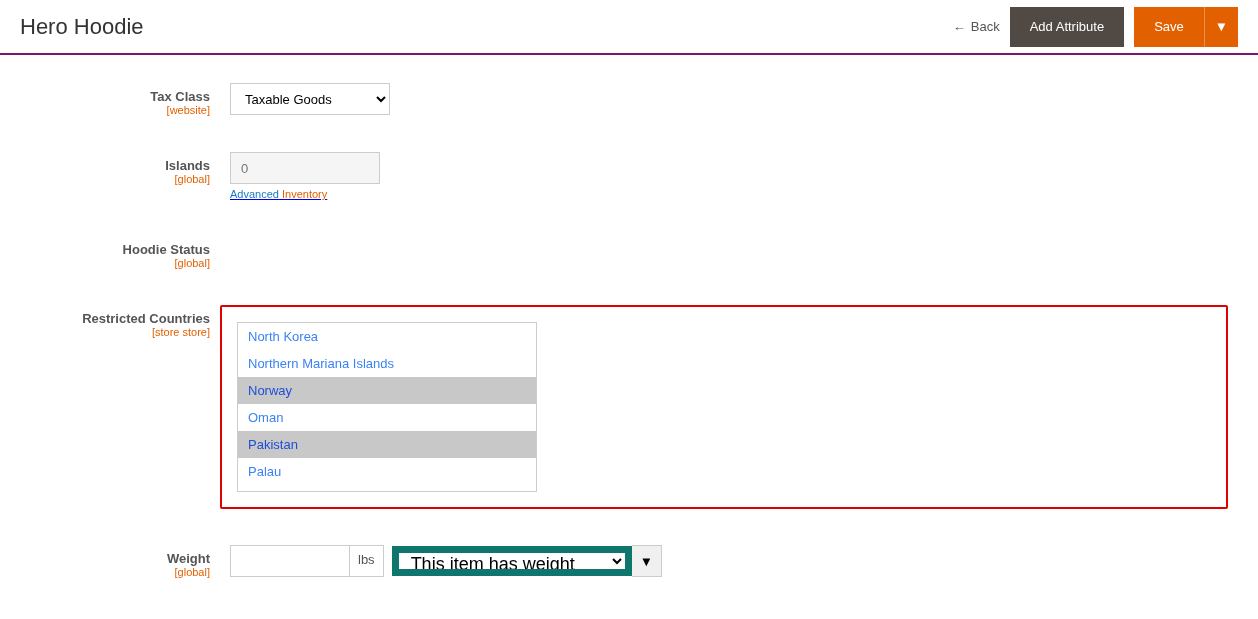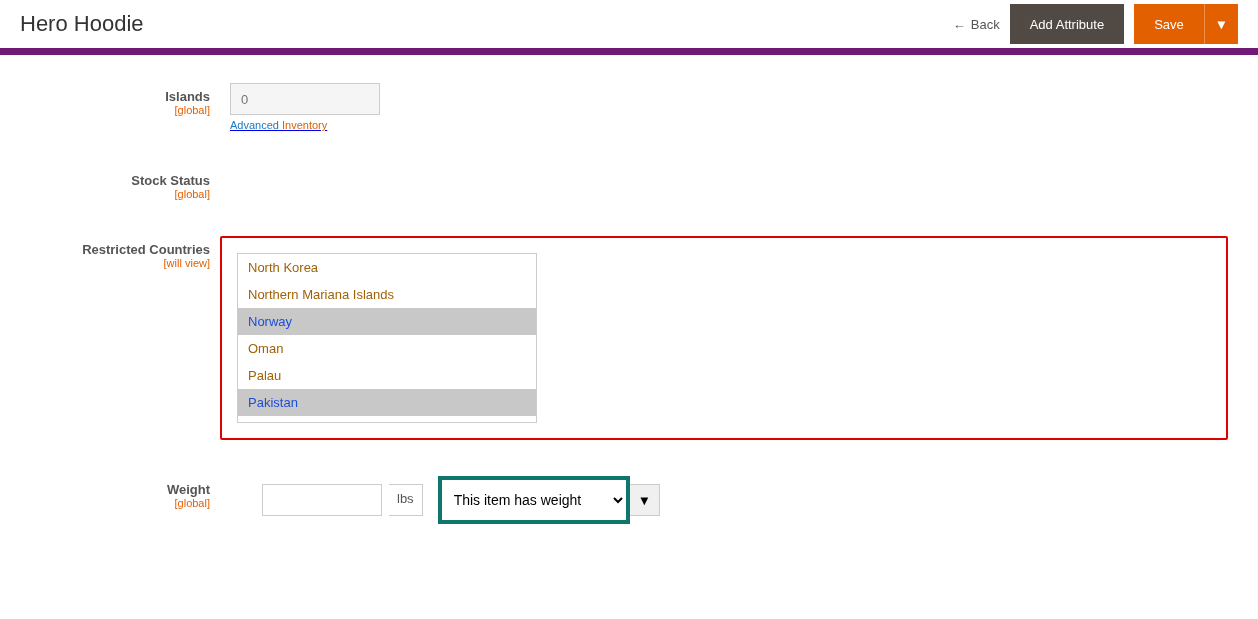--- a/index.html
+++ b/index.html
@@ -3,21 +3,21 @@
   <meta charset="utf-8">
   <style>
     * { box-sizing: border-box; margin: 0; padding: 0; }
     body { font-family: 'Segoe UI', Arial, sans-serif; font-size: 13px; background: #f5f5f5; color: #333; }
 
     .top-bar {
       display: flex;
       align-items: center;
       justify-content: space-between;
       background: #fff;
-      border-bottom: 7px solid #701a75;
+      border-bottom: 2px solid #701a75;
       padding: 0 20px;
       height: 55px;
     }
     .top-bar-left { display: flex; align-items: center; gap: 12px; }
     .page-title { font-size: 22px; font-weight: 300; color: #333; }
     .top-bar-right { display: flex; align-items: center; gap: 10px; }
     .back-btn {
       display: flex; align-items: center; gap: 5px;
       background: none; border: none; cursor: pointer;
       color: #555; font-size: 13px;
@@ -122,41 +122,40 @@
       overflow-y: auto;
       background: #fff;
       position: relative;
     }
     .country-listbox-inner {
       width: 100%;
     }
     .country-item {
       padding: 6px 10px;
       font-size: 13px;
-      color: #a16207;
+      color: #3b82f6;
       cursor: pointer;
       border-bottom: none;
     }
     .country-item.selected {
       background: #c8c8c8;
       color: #1d4ed8;
     }
     .restricted-note {
       margin-top: 8px;
       font-size: 12px;
       color: #e26000;
     }
     .restricted-note span.blue { color: #1979c3; }
 
     
     .weight-group {
       display: flex;
-      align-items: center;
-      gap: 7px;
-      margin-left: 32px;
+      align-items: flex-start;
+      gap: 0;
     }
     .weight-input {
       border: 1px solid #ccc;
       padding: 6px 10px;
       font-size: 13px;
       background: #fff;
       width: 120px;
       height: 32px;
     }
     .weight-unit {
@@ -167,25 +166,25 @@
       background: #fff;
       height: 32px;
       color: #555;
     }
     .weight-toggle {
       margin-left: 8px;
       display: flex;
       align-items: center;
     }
     .weight-select {
-      border: 4px solid #0f766e;
+      border: 7px solid #0f766e;
       padding: 0 8px;
-      font-size: 14px;
-      background: #fff;
-      height: 48px;
+      font-size: 18px;
+      background: #fff;
+      height: 30px;
       min-width: 140px;
       cursor: pointer;
     }
     .weight-select-arrow {
       border: 1px solid #ccc;
       border-left: none;
       background: #f0f0f0;
       padding: 0 8px;
       height: 32px;
       cursor: pointer;
@@ -209,57 +208,71 @@
       <button class="btn-save">Save</button>
       <button class="btn-save-dropdown">
         <span>▼</span>
       </button>
     </div>
   </div>
 </div>
 
 <div class="content">
 
+  <div class="form-row">
+    <div class="form-label">
+      <span class="label-main">Tax Class</span>
+      <span class="label-scope">[website]</span>
+    </div>
+    <div class="form-field">
+      <div class="select-wrap">
+        <select class="form-select">
+          <option>Taxable Goods</option>
+          <option>None</option>
+        </select>
+      </div>
+    </div>
+  </div>
 
   <div class="form-row">
     <div class="form-label">
       <span class="label-main">Islands</span>
       <span class="label-scope">[global]</span>
     </div>
     <div class="form-field">
       <input class="form-input" type="text" placeholder="0" style="">
       <a href="#" class="advanced-inventory-link">
         <span class="blue">Advanced</span>
         <span class="orange">Inventory</span>
       </a>
     </div>
   </div>
 
   <div class="form-row">
     <div class="form-label">
-      <span class="label-main">Stock Status</span>
+      <span class="label-main">Hoodie Status</span>
       <span class="label-scope">[global]</span>
     </div>
   </div>
 
   <div class="form-row">
     <div class="form-label">
       <span class="label-main">Restricted Countries</span>
-      <span class="label-scope">[will view]</span>
+      <span class="label-scope">[store store]</span>
     </div>
     <div class="form-field">
       <div class="restricted-box">
         <div class="country-listbox">
           <div class="country-listbox-inner">
             <div class="country-item">North Korea</div>
             <div class="country-item">Northern Mariana Islands</div>
             <div class="country-item selected">Norway</div>
             <div class="country-item">Oman</div>
+            <div class="country-item selected">Pakistan</div>
             <div class="country-item">Palau</div>
-            <div class="country-item selected">Pakistan</div>
             <div class="country-item">Palestinian Territories...</div>
           </div>
         </div>
       </div>
     </div>
   </div>
 
   <div class="form-row">
     <div class="form-label">
       <span class="label-main">Weight</span>

